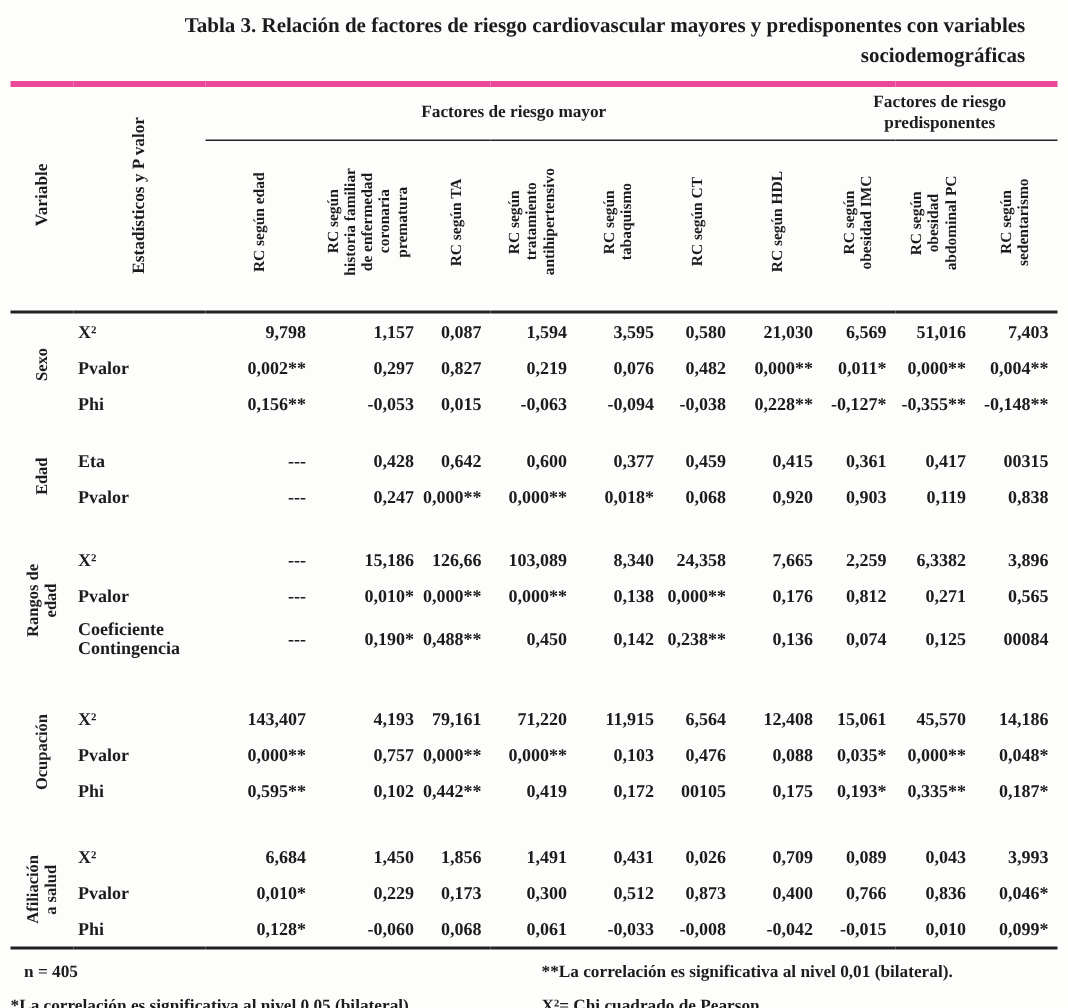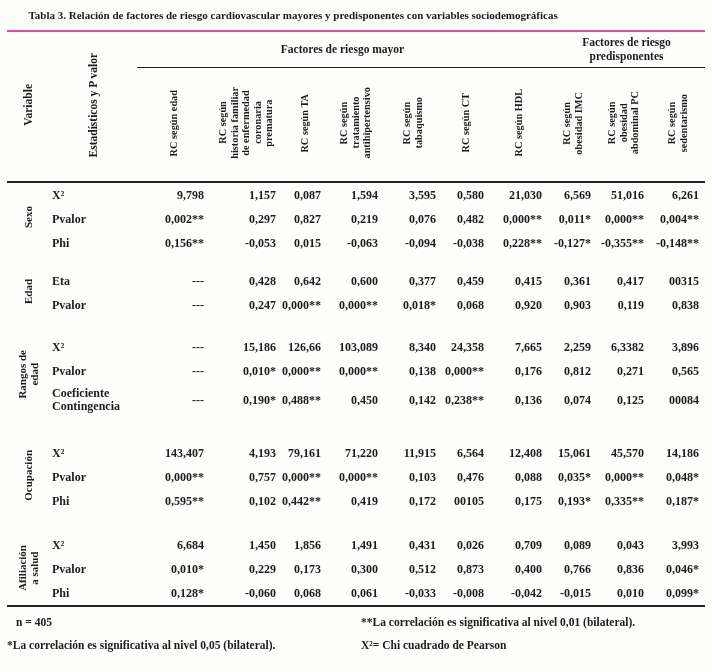--- a/index.html
+++ b/index.html
@@ -6,31 +6,31 @@
   body{
     width:712px;height:672px;
     background:#fdfdfc;
     font-family:"Liberation Serif","DejaVu Serif",serif;
     font-weight:700;
     color:#1d1b1b;
     overflow:hidden;
   }
   .page{padding:8px 7px 0 7px;}
   .title{
-    text-align:left;
-    font-size:11px;
+    text-align:right;
+    font-size:14px;
     line-height:1.4;
     max-width:655px;
     margin:0 auto 7px auto;
   }
   table{
     border-collapse:collapse;
     table-layout:fixed;
     width:698px;
-    border-top:2px solid #ec4899;
+    border-top:4px solid #ec4899;
     border-bottom:2px solid #232222;
   }
   th,td{padding:0;}
   .grp{
     border-bottom:1.3px solid #232222;
     text-align:center;
     vertical-align:middle;
     font-size:11.5px;
     line-height:1.22;
     padding:3px 0 4px 0;
@@ -140,21 +140,21 @@
         <td class="stat">X²</td>
         <td class="val">9,798</td>
         <td class="val">1,157</td>
         <td class="val">0,087</td>
         <td class="val">1,594</td>
         <td class="val">3,595</td>
         <td class="val">0,580</td>
         <td class="val">21,030</td>
         <td class="val">6,569</td>
         <td class="val">51,016</td>
-        <td class="val">6,261</td>
+        <td class="val">7,403</td>
       </tr>
       <tr class="data">
         <td class="stat">Pvalor</td>
         <td class="val">0,002**</td>
         <td class="val">0,297</td>
         <td class="val">0,827</td>
         <td class="val">0,219</td>
         <td class="val">0,076</td>
         <td class="val">0,482</td>
         <td class="val">0,000**</td>

